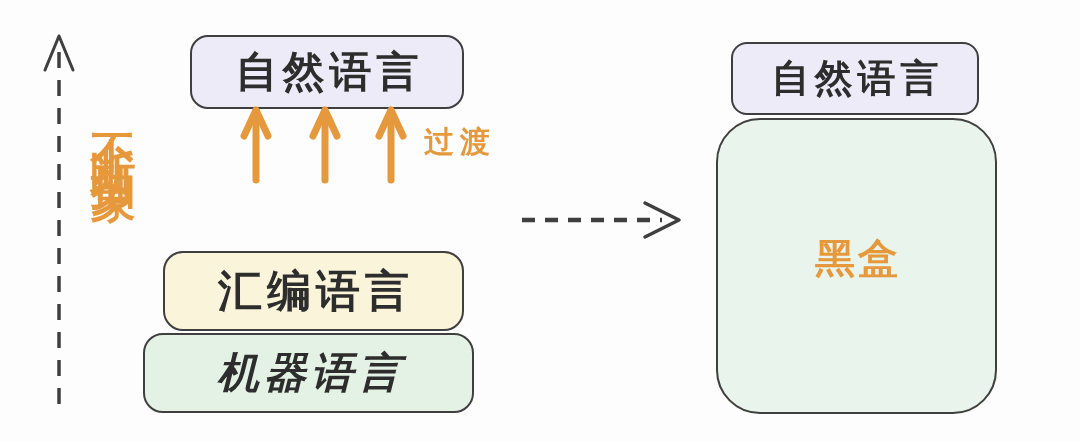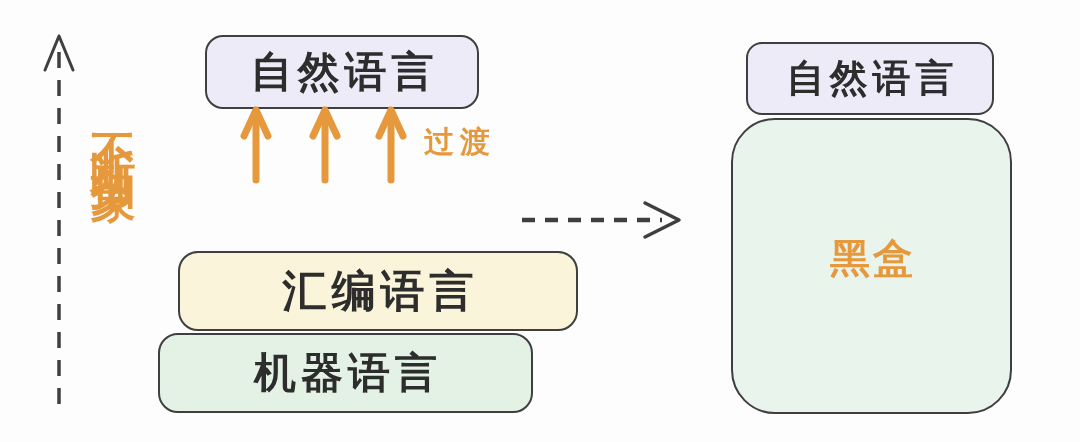--- a/index.html
+++ b/index.html
@@ -8,27 +8,26 @@
     background:var(--bg, #fdfdfd);
     font-family:"Liberation Sans", sans-serif;
     overflow:hidden;
   }
   .box {
     position:absolute; box-sizing:border-box;
     display:flex; align-items:center; justify-content:center;
     border:2.5px solid var(--line, #3f3f3f);
     color:var(--ink, #2d2d2d);
     font-weight:700;
-    margin-left:15px;
   }
   .box .lbl { letter-spacing:5px; text-indent:5px; white-space:nowrap; }
   .box-nat-left   { left:190px; top:35px;  width:274px; height:74px; border-radius:18px; background:var(--lavender,#edebf7); font-size:42px; }
   .box-high       { left:180px; top:180px; width:296px; height:69px; border-radius:16px; background:var(--blue,#dfeef9);     font-size:42px; }
-  .box-asm        { left:163px; top:251px; width:400px; height:80px; border-radius:20px; background:var(--yellow,#faf4da);   font-size:44px; }
-  .box-mach       { left:143px; top:333px; width:375px; height:80px; border-radius:20px; background:var(--green,#e4f2e6);    font-size:42px; }
+  .box-asm        { left:163px; top:251px; width:301px; height:80px; border-radius:20px; background:var(--yellow,#faf4da);   font-size:44px; }
+  .box-mach       { left:143px; top:333px; width:331px; height:80px; border-radius:20px; background:var(--green,#e4f2e6);    font-size:42px;font-style:italic; }
   .box-nat-right  { left:731px; top:42px;  width:248px; height:73px; border-radius:16px; background:var(--lavender,#edebf7); font-size:38px; }
   .box-blackbox   { left:716px; top:118px; width:281px; height:296px; border-radius:44px; background:var(--green2,#e9f4ec);
                     flex-direction:column; color:var(--orange,#e5993c); font-size:40px; line-height:1.45; padding-bottom:16px; }
   .box-blackbox .lbl { letter-spacing:3px; text-indent:3px; }
   .v-label {
     position:absolute; left:83px; top:98px;
     writing-mode:vertical-rl; text-orientation:upright;
     color:var(--orange,#e5993c); font-size:45px; font-weight:700;
     letter-spacing:15px; white-space:nowrap;
   }

